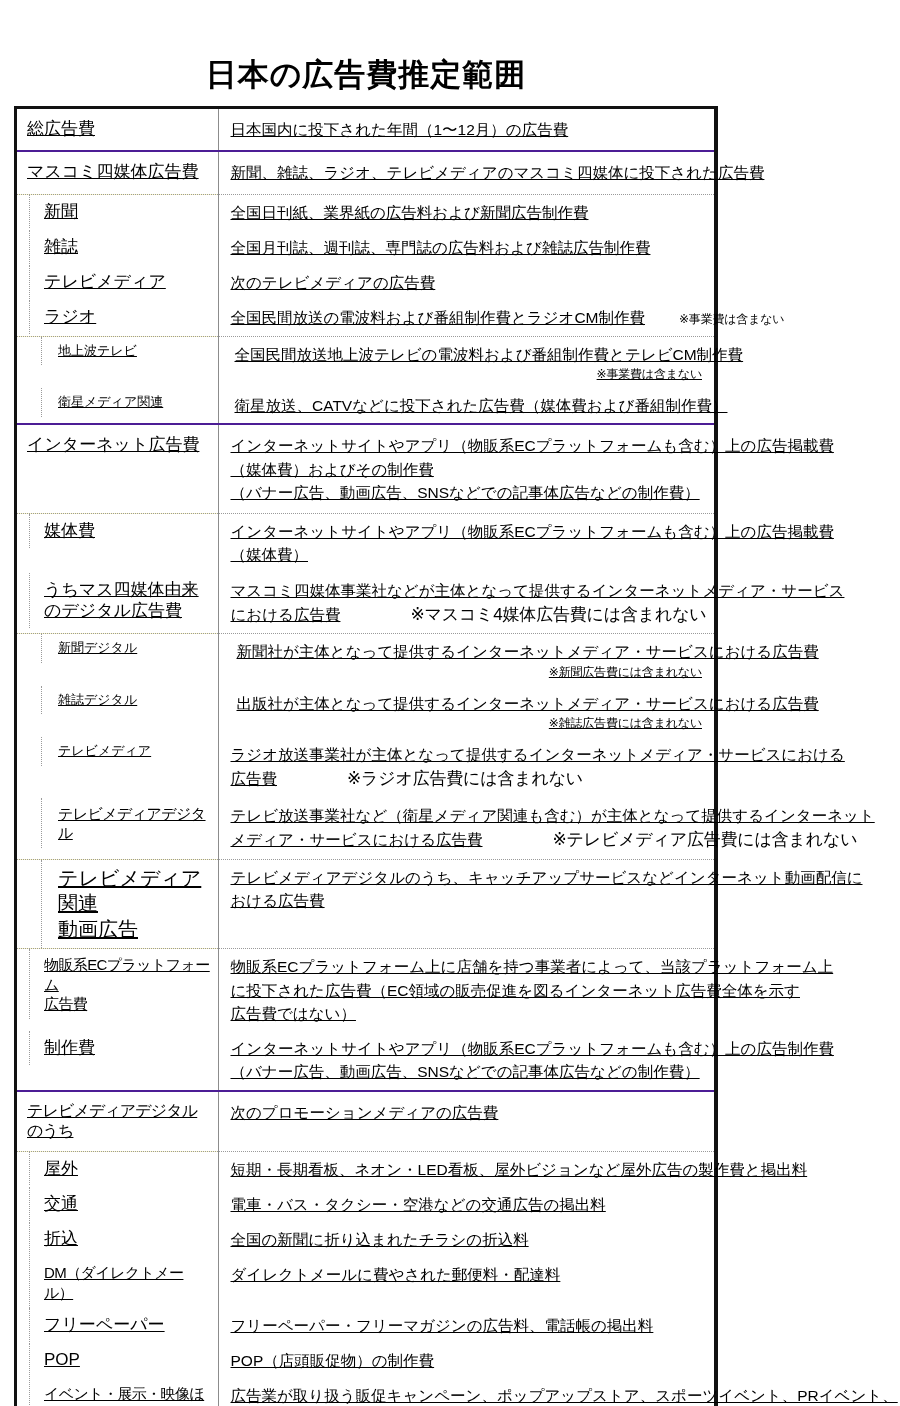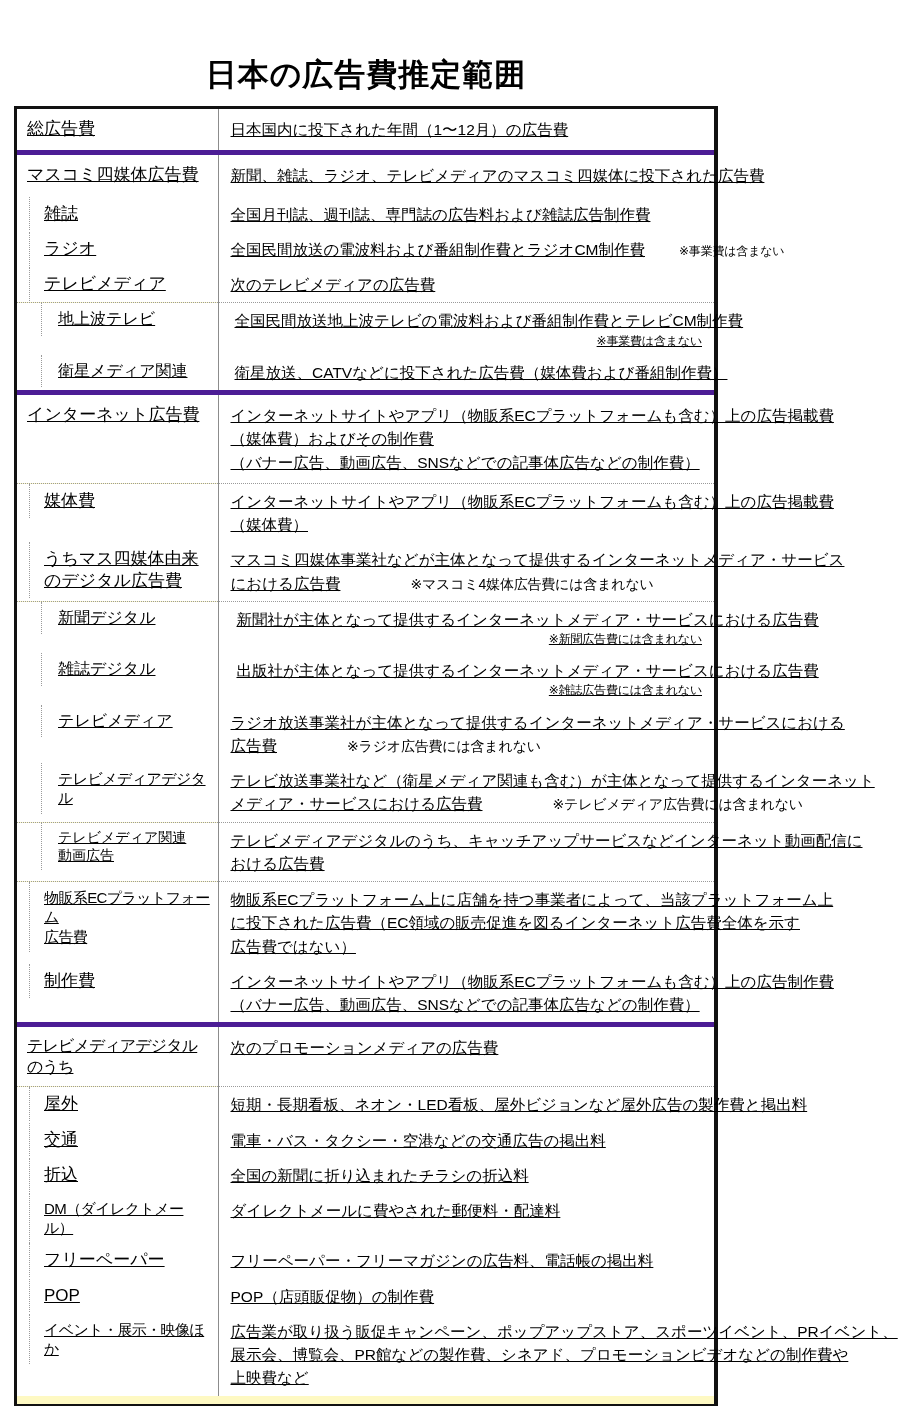--- a/index.html
+++ b/index.html
@@ -56,21 +56,21 @@
   .tbl col.c-desc  { width: auto; }
 
   .tbl td {
     vertical-align: top;
     padding: 0;
     background: #ffffff;
   }
 
   
   tr.grp-top > td {
-    border-top: 5px solid #4c1d95;
+    border-top: 2px solid #4c1d95;
   }
   tr.sub-top > td {
     border-top: 1px dotted #9a9a9a;
   }
   tr.none-top > td {
     border-top: 0;
   }
 
   
   td.label {
@@ -98,24 +98,24 @@
   .lbl-box.lvl-3 {
     margin-left: 24px;
     padding-left: 16px;
     border-left: 1px dotted #9a9a9a;
   }
   .lbl-box.tight {
     padding-top: 6px;
     padding-bottom: 6px;
   }
   .lbl-box.small {
-    font-size: 16px;
+    font-size: 13px;
   }
   .lbl-box.xsmall {
-    font-size: 14px;
+    font-size: 20px;
   }
   .lbl-box.condensed {
     font-size: 16px;
     letter-spacing: -0.9px;
   }
   .lbl-box.condensed2 {
     font-size: 15px;
     letter-spacing: -0.6px;
   }
 
@@ -151,21 +151,21 @@
   .note-inline {
     display: inline-block;
     padding-left: 34px;
     font-size: 12px;
     letter-spacing: -0.2px;
     vertical-align: baseline;
   }
   .note-gap {
     display: inline-block;
     padding-left: 70px;
-    font-size: 14px;
+    font-size: 17px;
     letter-spacing: -0.2px;
   }
 
   
   .tail-pad { height: 8px; }
 </style>
 </head>
 <body>
 
 <div class="page">
@@ -192,47 +192,57 @@
           <tr class="grp-top">
             <td class="label">
               <span class="lbl-box lvl-1">マスコミ四媒体広告費</span>
             </td>
             <td class="desc">
               <span class="desc-box">
                 <span class="desc-line">新聞、雑誌、ラジオ、テレビメディアのマスコミ四媒体に投下された広告費</span>
               </span>
             </td>
           </tr>
+          <tr class="sub-top">
+            <td class="label">
+              <span class="lbl-box lvl-2 tight">新聞</span>
+            </td>
+            <td class="desc">
+              <span class="desc-box tight">
+                <span class="desc-line">全国日刊紙、業界紙の広告料および新聞広告制作費</span>
+              </span>
+            </td>
+          </tr>
           <tr class="none-top">
             <td class="label">
               <span class="lbl-box lvl-2 tight">雑誌</span>
             </td>
             <td class="desc">
               <span class="desc-box tight">
                 <span class="desc-line">全国月刊誌、週刊誌、専門誌の広告料および雑誌広告制作費</span>
               </span>
             </td>
           </tr>
           <tr class="none-top">
             <td class="label">
+              <span class="lbl-box lvl-2 tight">テレビメディア</span>
+            </td>
+            <td class="desc">
+              <span class="desc-box tight">
+                <span class="desc-line">次のテレビメディアの広告費</span>
+              </span>
+            </td>
+          </tr>
+          <tr class="none-top">
+            <td class="label">
               <span class="lbl-box lvl-2 tight">ラジオ</span>
             </td>
             <td class="desc">
               <span class="desc-box tight">
                 <span class="desc-line">全国民間放送の電波料および番組制作費とラジオCM制作費<span class="note-inline">※事業費は含まない</span></span>
-              </span>
-            </td>
-          </tr>
-          <tr class="none-top">
-            <td class="label">
-              <span class="lbl-box lvl-2 tight">テレビメディア</span>
-            </td>
-            <td class="desc">
-              <span class="desc-box tight">
-                <span class="desc-line">次のテレビメディアの広告費</span>
               </span>
             </td>
           </tr>
           <tr class="sub-top">
             <td class="label">
               <span class="lbl-box lvl-3 tight small">地上波テレビ</span>
             </td>
             <td class="desc">
               <span class="desc-box tight indent">
                 <span class="desc-line">全国民間放送地上波テレビの電波料および番組制作費とテレビCM制作費</span>

